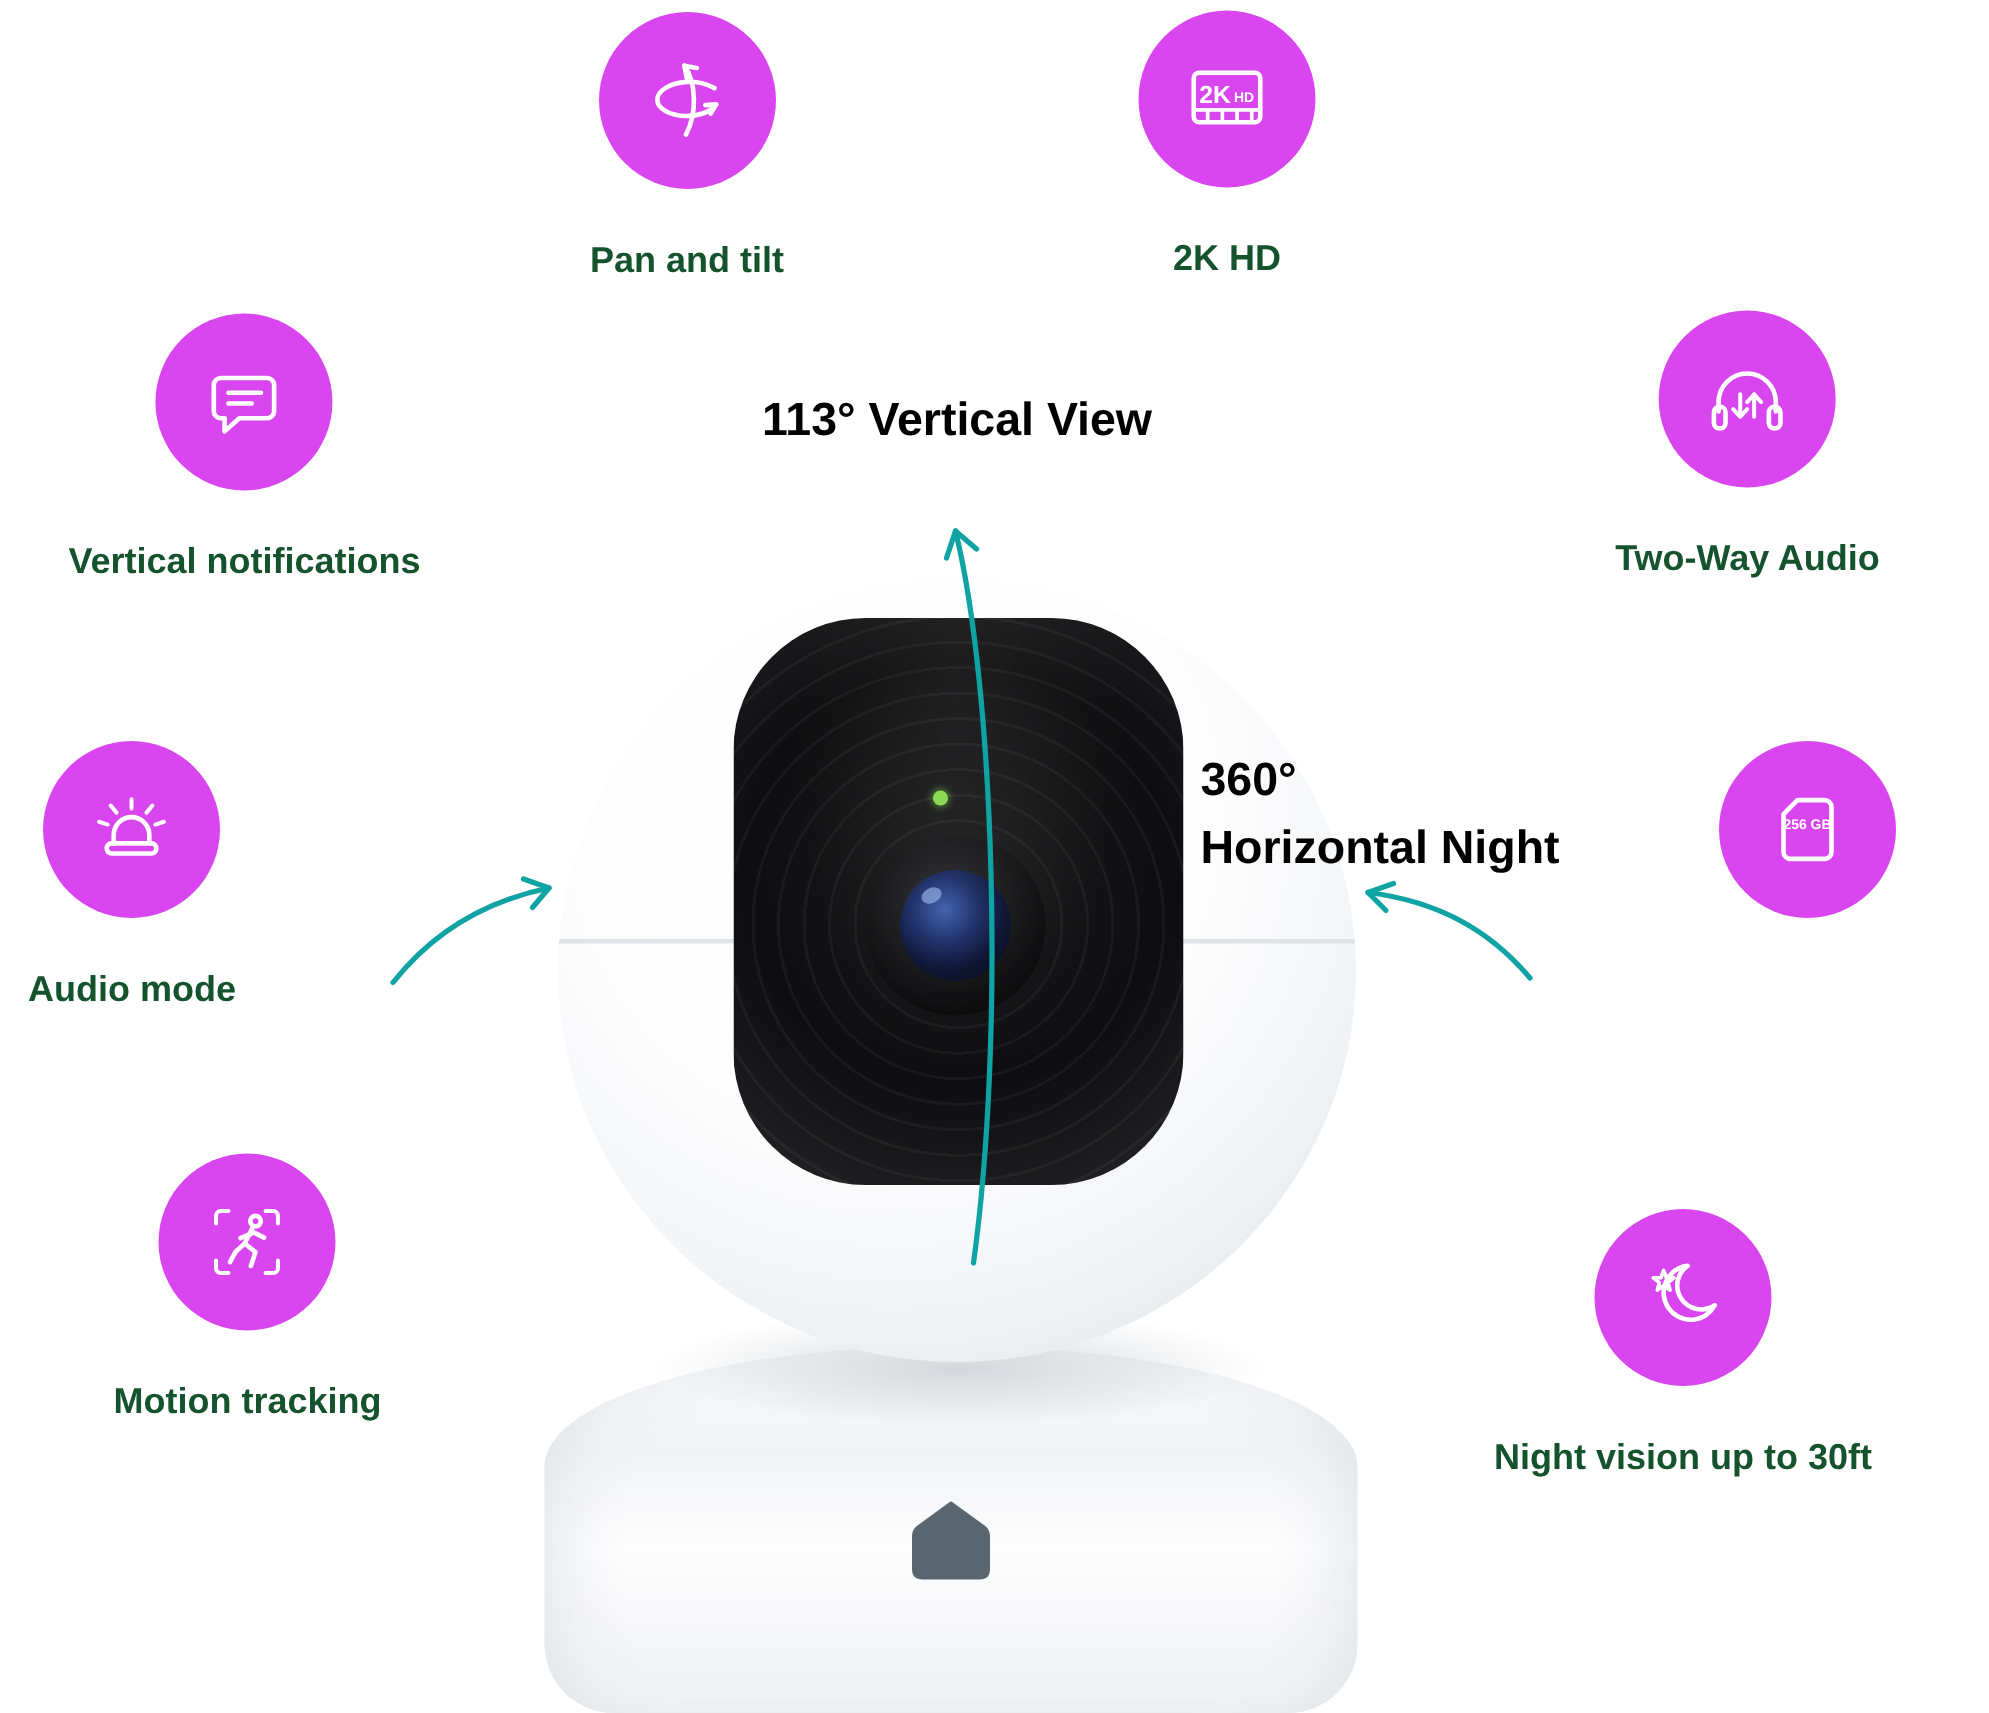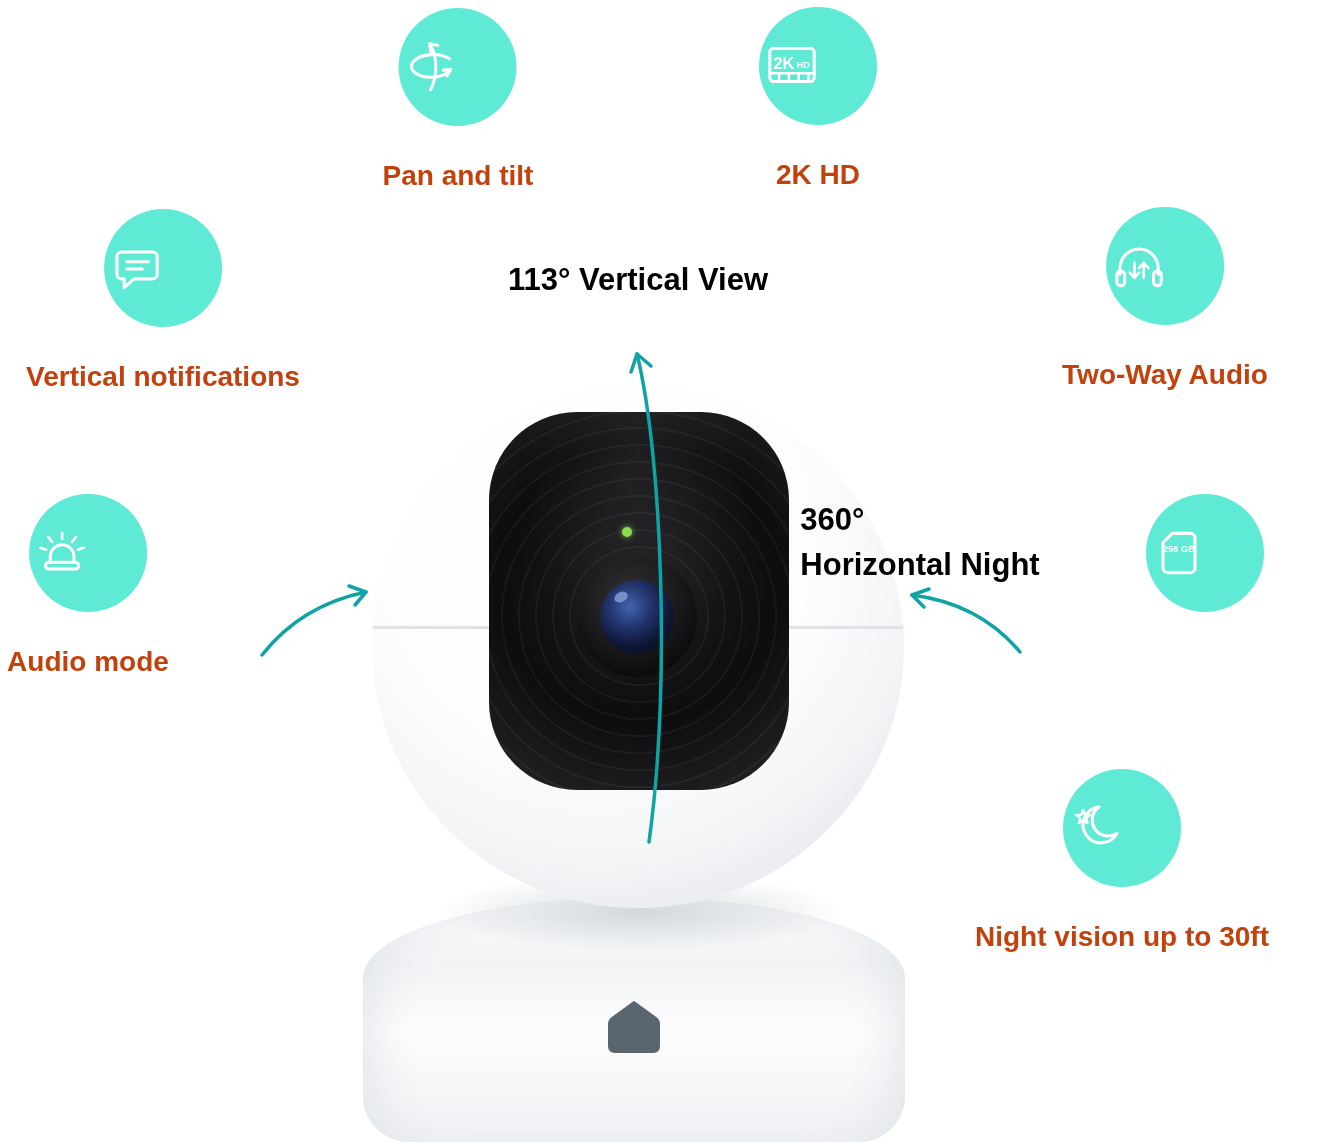--- a/index.html
+++ b/index.html
@@ -2,23 +2,23 @@
 <html><head>
 <meta charset="utf-8">
 <style>
   html,body{margin:0;padding:0;background:#fff;}
   .canvas{
     position:relative;width:1326px;height:1142px;background:#ffffff;
     font-family:"Liberation Sans",sans-serif;overflow:hidden;
   }
   
   .feature{position:absolute;display:flex;flex-direction:column;align-items:center;transform:translateX(-50%);}
-  .badge{width:118px;height:118px;border-radius:50%;background:#5eead4;display:flex;align-items:center;justify-content:flex-start;flex:none;}
+  .badge{width:118px;height:118px;border-radius:50%;background:#d946ef;display:flex;align-items:center;justify-content:center;flex:none;}
   .badge svg{display:block;}
-  .flabel{margin-top:32px;font-size:28px;font-weight:700;color:#c2410c;white-space:nowrap;text-align:center;line-height:1.3;}
+  .flabel{margin-top:32px;font-size:24px;font-weight:700;color:#14532d;white-space:nowrap;text-align:center;line-height:1.3;}
   
   .ann{position:absolute;font-weight:700;color:#000000;z-index:7;}
   .ann-vertical{left:638px;top:262px;transform:translateX(-50%);font-size:31px;white-space:nowrap;}
   .ann-horizontal{left:920px;top:498px;transform:translateX(-50%);font-size:31px;line-height:1.45;}
   
   .camera{position:absolute;left:0;top:0;width:100%;height:100%;}
   .base{
     position:absolute;left:363px;top:898px;width:542px;height:244px;
     border-radius:260px 260px 46px 46px / 80px 80px 46px 46px;
     background:linear-gradient(180deg,#fafbfc 0%,#f1f3f5 28%,#fdfdfe 55%,#eef0f3 100%);
@@ -168,22 +168,38 @@
 
   <div class="feature" style="left:1205px;top:494px;">
     <div class="badge">
       <svg width="66" height="66" viewBox="0 0 64 64" stroke="#ffffff" stroke-width="3" fill="none" stroke-linecap="round" stroke-linejoin="round">
         <path d="M25.5 13 H43 a4.5 4.5 0 0 1 4.5 4.5 v29 a4.5 4.5 0 0 1 -4.5 4.5 H21 a4.5 4.5 0 0 1 -4.5 -4.5 V22 z"></path>
         <text x="32" y="31.5" text-anchor="middle" font-size="9" font-weight="bold" fill="#ffffff" stroke="none" font-family="Liberation Sans, sans-serif">256 GB</text>
       </svg>
     </div>
   </div>
 
-
-  <div class="feature" style="left:1122px;top:769px;">
+  <div class="feature" style="left:165px;top:769px;">
+    <div class="badge">
+      <svg width="66" height="66" viewBox="0 0 64 64" stroke="#ffffff" stroke-width="3" fill="none" stroke-linecap="round" stroke-linejoin="round">
+        <path d="M12 20 V15 a3 3 0 0 1 3 -3 h5" stroke-width="2.6"></path>
+        <path d="M44 12 h5 a3 3 0 0 1 3 3 v5" stroke-width="2.6"></path>
+        <path d="M52 44 v5 a3 3 0 0 1 -3 3 h-5" stroke-width="2.6"></path>
+        <path d="M20 52 h-5 a3 3 0 0 1 -3 -3 v-5" stroke-width="2.6"></path>
+        <circle cx="37.5" cy="18.5" r="3.4"></circle>
+        <path d="M35.5 23 L30.5 33"></path>
+        <path d="M34.8 25 L43 29.2 M35 26.5 L27.8 29.5"></path>
+        <path d="M30.5 33 L37.5 38.5 L34.5 47.5"></path>
+        <path d="M30.5 33 L24.5 38.5 L21 45"></path>
+      </svg>
+    </div>
+    <div class="flabel">Motion tracking</div>
+  </div>
+
+  <div class="feature" style="left:1122px;top:806px;">
     <div class="badge">
       <svg width="66" height="66" viewBox="0 0 64 64" stroke="#ffffff" stroke-width="3" fill="none" stroke-linecap="round" stroke-linejoin="round">
         <path d="M35 11.5 A17.5 17.5 0 1 0 52.5 37 A14 14 0 0 1 35 11.5 Z"></path>
         <path d="M19.5 14.5 L21.2 19.1 L26.2 19.3 L22.3 22.4 L23.6 27.2 L19.5 24.4 L15.4 27.2 L16.7 22.4 L12.8 19.3 L17.8 19.1 Z" stroke-width="2.4"></path>
       </svg>
     </div>
     <div class="flabel">Night vision up to 30ft</div>
   </div>
 
 </div>

